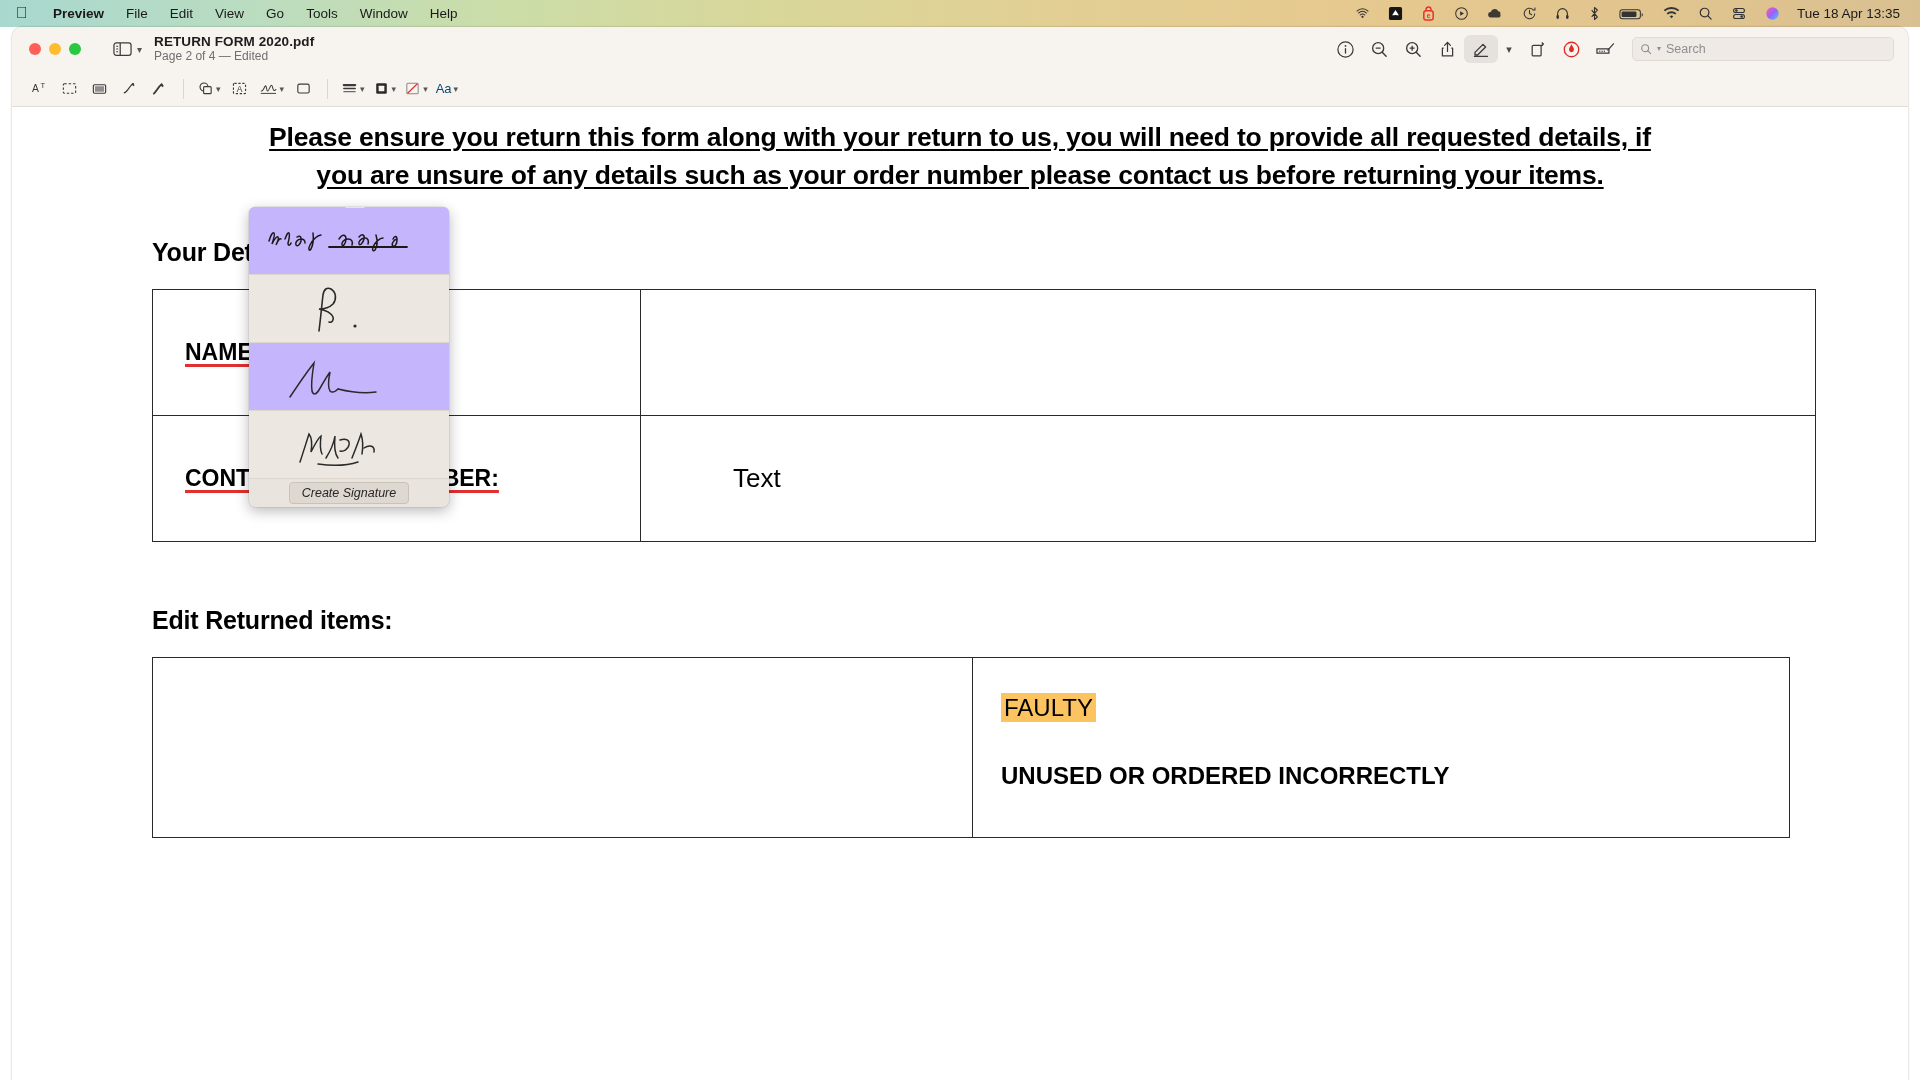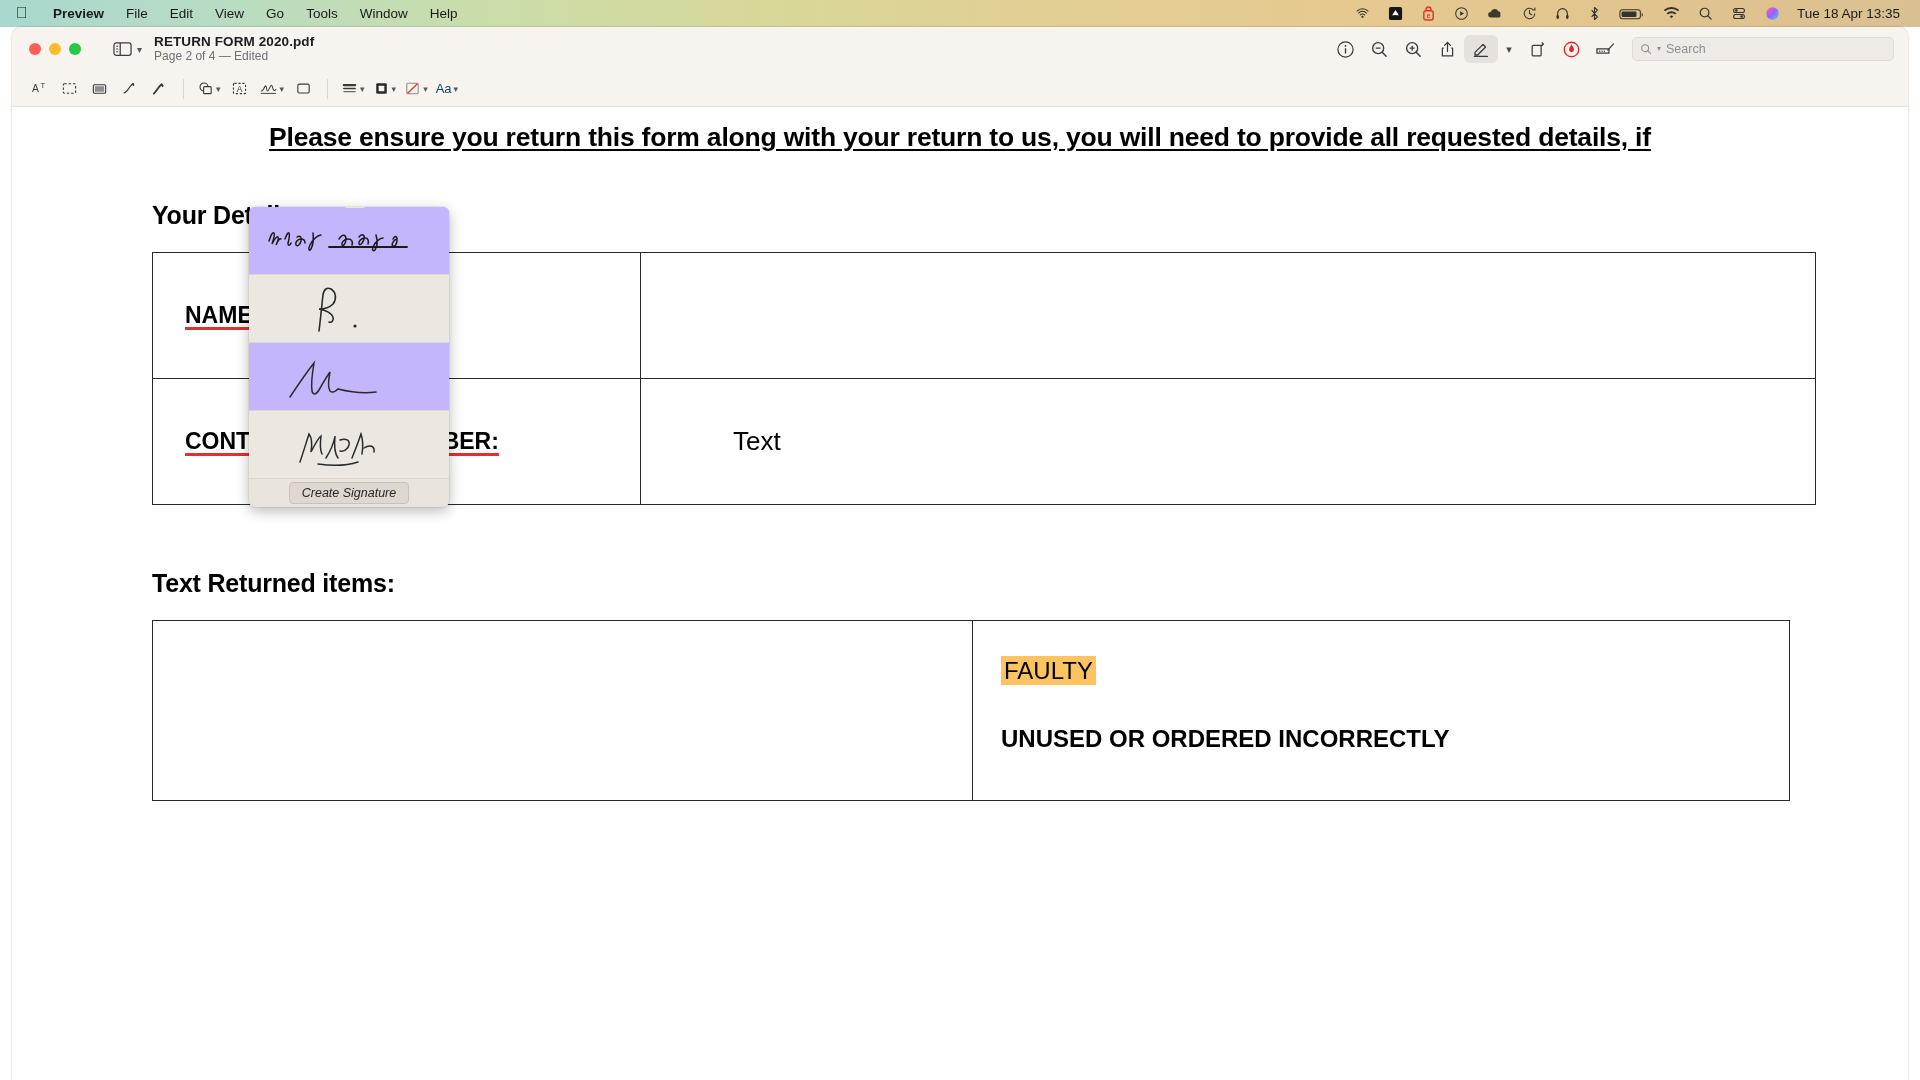--- a/index.html
+++ b/index.html
@@ -463,20 +463,21 @@
       <span style="font-size:13px;color:#0c4a6e;">Aa</span>
       <span class="mcar">▾</span>
     </div>
   </div>
 
   <div id="pagearea">
     <div id="page">
 
       <div class="intro">
         <u><span>Please ensure you return this form along with your return to us, you will need to provide all requested details, if</span></u><br>
+        <u><span>you are unsure of any details such as your order number please contact us before returning your items.</span></u>
       </div>
 
       <div class="h2">Your Details:</div>
 
       <table class="form tbl1">
         <tbody>
             <tr>
           <td class="c1" style="height:126px;">
             <span class="lbl">NAME:</span>
           </td>
@@ -488,21 +489,21 @@
           <td class="c1" style="height:126px;">
             <span class="lbl">CONTACT PHONE NUMBER:</span>
           </td>
           <td>
             <span class="value-text">Text</span>
           </td>
         </tr>
       </tbody>
         </table>
 
-      <div class="h2" style="padding-top:64px;">Text Returned items:</div>
+      <div class="h2" style="padding-top:64px;">Edit Returned items:</div>
 
       <table class="form tbl2">
         <tbody>
         <tr>
           <td class="c1" style="height:180px;">
             <span></span>
           </td>
           <td style="vertical-align:top;">
             <div style="padding:22px 0 0 12px;">
               <span class="hl" style="font-size:24px;margin-top:40px;">FAULTY</span>

